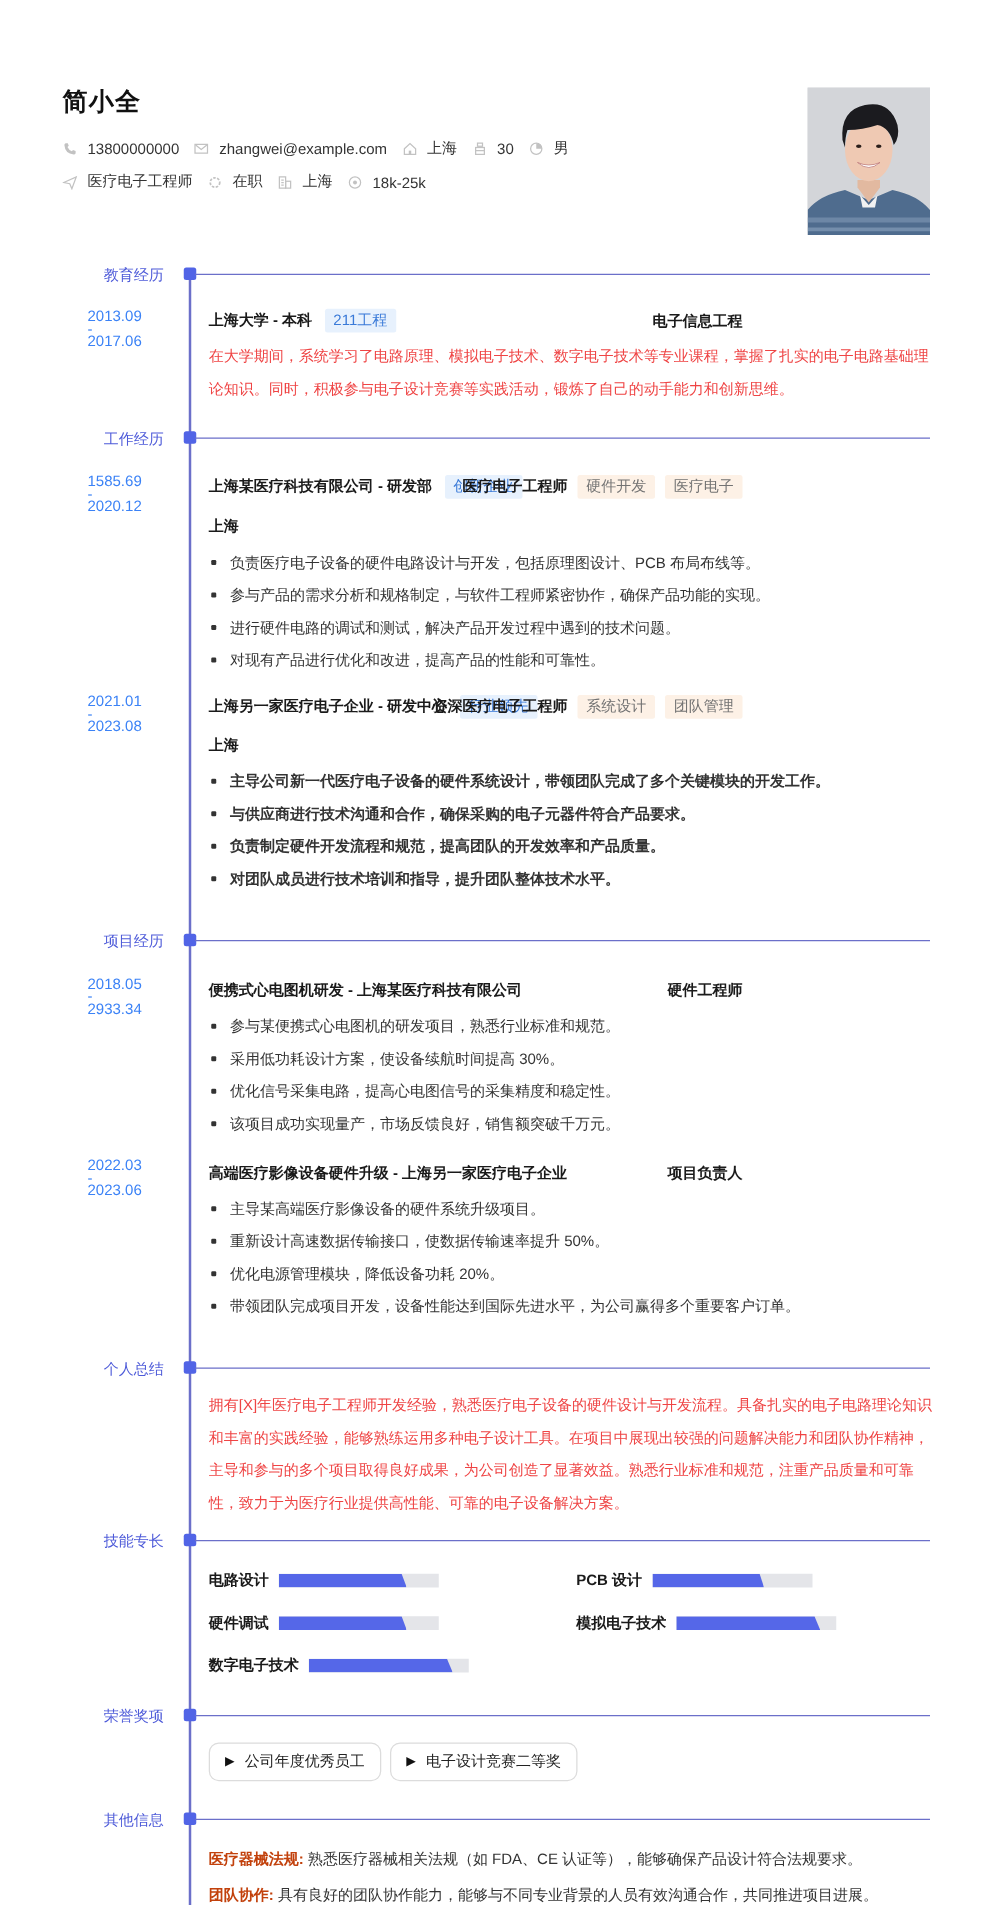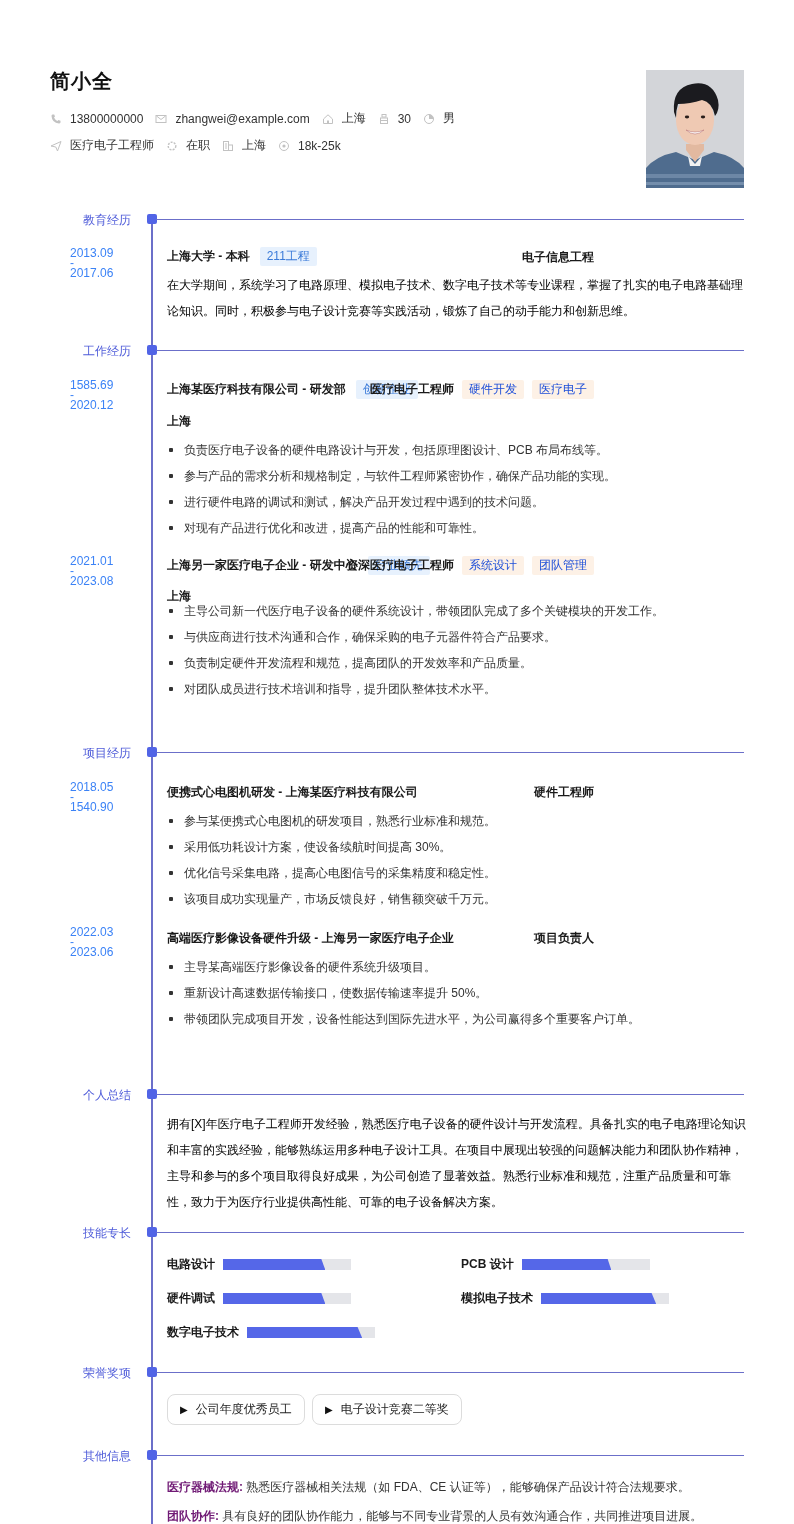--- a/index.html
+++ b/index.html
@@ -32,39 +32,39 @@
     .section-title { position: absolute; left: 83px; top: 0; font-size: 12px; color: #4e5bd9; white-space: nowrap; }
     .section-dot { position: absolute; left: 147px; top: 2px; width: 10px; height: 10px; border-radius: 2px; background: #5164e6; }
     .section-rule { position: absolute; left: 156px; top: 7px; width: 588px; height: 1px; background: #6b6fc9; }
 
     .date { position: absolute; left: 70px; width: 78px; font-size: 12px; color: #3b82f6; line-height: 12px; }
     .date .dash { display: block; line-height: 8px; }
 
     .entry-title { position: absolute; left: 167px; font-size: 12px; font-weight: bold; color: #1a1a1a; display: flex; align-items: center; white-space: nowrap; }
     .entry-right { position: absolute; right: 50px; font-size: 12px; font-weight: bold; color: #1a1a1a; display: flex; align-items: center; white-space: nowrap; }
     .tag-blue { display: inline-block; margin-left: 10px; padding: 1px 7px; font-size: 12px; font-weight: normal; color: #3a7ad8; background: #e7f1fd; border-radius: 2px; }
-    .tag-orange { display: inline-block; margin-left: 8px; padding: 1px 7px; font-size: 12px; font-weight: normal; color: #1d4ed8; background: #fdf1e6; border-radius: 2px; }
+    .tag-orange { display: inline-block; margin-left: 8px; padding: 1px 7px; font-size: 12px; font-weight: normal; color: #737373; background: #fdf1e6; border-radius: 2px; }
     .entry-sub { position: absolute; left: 167px; font-size: 12px; font-weight: bold; color: #1a1a1a; }
-    .para { position: absolute; left: 167px; width: 580px; font-size: 12px; line-height: 26px; color: #000000; }
+    .para { position: absolute; left: 167px; width: 580px; font-size: 12px; line-height: 26px; color: #ef4444; }
     .bullets { position: absolute; left: 167px; width: 580px; list-style: none; }
     .bullets li { font-size: 12px; line-height: 26px; color: #333; position: relative; padding-left: 17px; white-space: nowrap; }
     .bullets li::before { content: ""; position: absolute; left: 2px; top: 11px; width: 4px; height: 4px; background: #333; border-radius: 1px; }
 
     
     .skill { position: absolute; display: flex; align-items: center; font-size: 12px; font-weight: bold; color: #1a1a1a; white-space: nowrap; }
     .skill-label { margin-right: 8px; }
     .skill-bar { position: relative; width: 128px; height: 11px; background: #e4e5e9; overflow: hidden; }
     .skill-fill { position: absolute; left: 0; top: 0; height: 11px; background: #5567e8; clip-path: polygon(0 0, 96% 0, 100% 100%, 0 100%); }
 
     
     .award { position: absolute; top: 1354px; height: 31px; border: 1px solid #dcdcdc; border-radius: 8px; display: flex; align-items: center; padding: 0 12px; font-size: 12px; color: #222; white-space: nowrap; }
     .award .tri { font-size: 10px; margin-right: 8px; color: #111; }
 
     .other { position: absolute; left: 167px; font-size: 12px; color: #333; white-space: nowrap; }
-    .other b { color: #701a75; text-align: right; }
+    .other b { color: #c2410c; text-align: right; }
   </style>
 </head>
 <body>
 
 <div class="page">
 
   <div class="name">简小全</div>
 
   <div class="info-row r1">
     <div class="info-item">
@@ -227,37 +227,37 @@
   <div class="entry-title" style="top:516px;">
     <span>上海另一家医疗电子企业 - 研发中心</span>
     <span class="tag-blue">行业领先</span>
   </div>
   <div class="entry-right" style="top:516px;justify-content:center;">
     <span>资深医疗电子工程师</span>
     <span class="tag-orange">系统设计</span>
     <span class="tag-orange">团队管理</span>
   </div>
   <div class="entry-sub" style="top:548px;">上海</div>
-  <ul class="bullets" style="top:558px;">
+  <ul class="bullets" style="top:572px;font-weight:bold;">
     <li>主导公司新一代医疗电子设备的硬件系统设计，带领团队完成了多个关键模块的开发工作。</li>
     <li>与供应商进行技术沟通和合作，确保采购的电子元器件符合产品要求。</li>
     <li>负责制定硬件开发流程和规范，提高团队的开发效率和产品质量。</li>
     <li>对团队成员进行技术培训和指导，提升团队整体技术水平。</li>
   </ul>
 
   <div class="section-head" style="top:705px;">
     <span class="section-title">项目经历</span>
     <span class="section-dot"></span>
     <span class="section-rule"></span>
   </div>
 
   <div class="date" style="top:741px;">
     <span>2018.05</span>
     <span class="dash">-</span>
-    <span>1540.90</span>
+    <span>2933.34</span>
   </div>
   <div class="entry-title" style="top:744px;">
     <span>便携式心电图机研发 - 上海某医疗科技有限公司</span>
   </div>
   <div class="entry-right" style="top:744px;">
     <span>硬件工程师</span>
   </div>
   <ul class="bullets" style="top:768px;">
     <li>参与某便携式心电图机的研发项目，熟悉行业标准和规范。</li>
     <li>采用低功耗设计方案，使设备续航时间提高 30%。</li>
@@ -272,20 +272,21 @@
   </div>
   <div class="entry-title" style="top:890px;">
     <span>高端医疗影像设备硬件升级 - 上海另一家医疗电子企业</span>
   </div>
   <div class="entry-right" style="top:890px;">
     <span>项目负责人</span>
   </div>
   <ul class="bullets" style="top:914px;">
     <li>主导某高端医疗影像设备的硬件系统升级项目。</li>
     <li>重新设计高速数据传输接口，使数据传输速率提升 50%。</li>
+    <li>优化电源管理模块，降低设备功耗 20%。</li>
     <li>带领团队完成项目开发，设备性能达到国际先进水平，为公司赢得多个重要客户订单。</li>
   </ul>
 
   <div class="section-head" style="top:1047px;">
     <span class="section-title">个人总结</span>
     <span class="section-dot"></span>
     <span class="section-rule"></span>
   </div>
   <div class="para" style="top:1071px; width:580px;">拥有[X]年医疗电子工程师开发经验，熟悉医疗电子设备的硬件设计与开发流程。具备扎实的电子电路理论知识和丰富的实践经验，能够熟练运用多种电子设计工具。在项目中展现出较强的问题解决能力和团队协作精神，主导和参与的多个项目取得良好成果，为公司创造了显著效益。熟悉行业标准和规范，注重产品质量和可靠性，致力于为医疗行业提供高性能、可靠的电子设备解决方案。</div>
 

